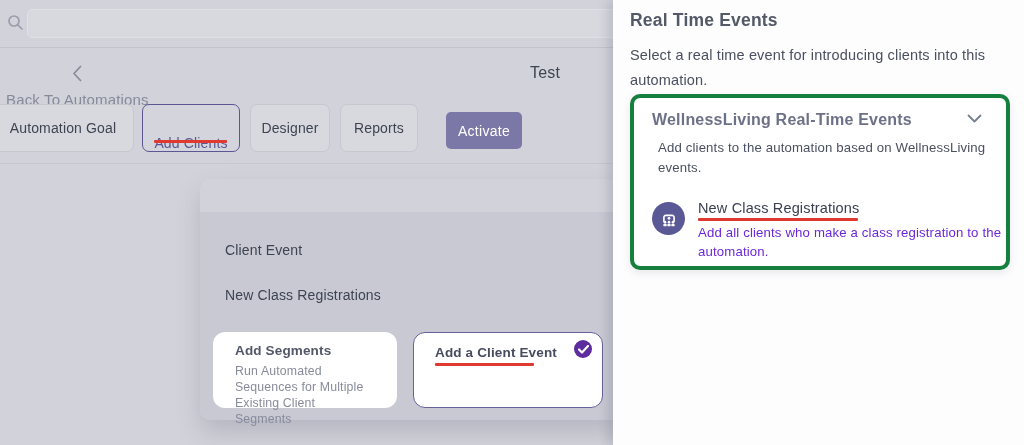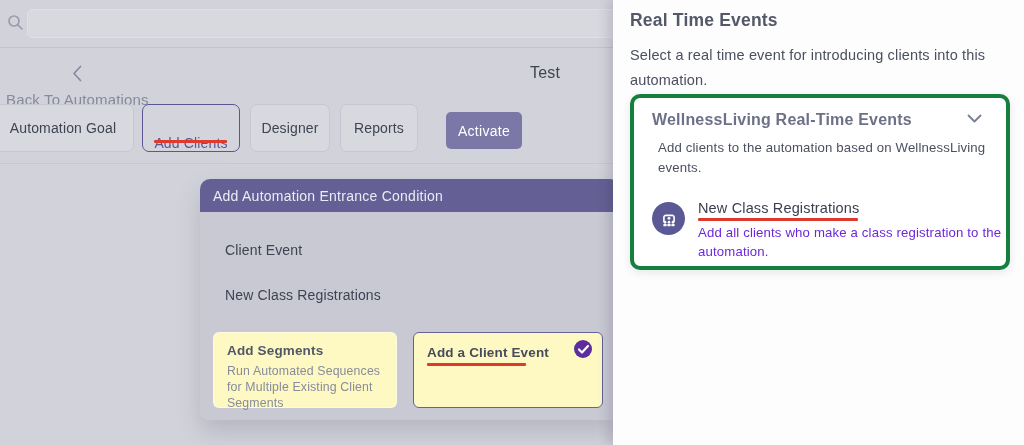--- a/index.html
+++ b/index.html
@@ -72,23 +72,23 @@
     color: #eceaf4; font-size: 14px; letter-spacing: 0.25px;
   }
   .modal-body {
     position: absolute; left: 0; top: 33px; width: 100%; height: 208px;
     background: #c8c9d3; border-radius: 0 0 10px 10px;
   }
   .field-label { position: absolute; left: 25px; top: 30px; font-size: 14px; color: #3e4352; text-align: right; }
   .field-value { position: absolute; left: 25px; top: 75px; font-size: 14px; color: #3e4352; }
   .option-cards { position: absolute; left: 13px; top: 120px; display: flex; gap: 16px; }
   .option-card {
-    width: 184px; height: 76px; background: #fef9c3;
-    border: 1px solid rgba(255,255,255,0.45); border-radius: 6px;
-    padding: 10px 13px; position: relative; cursor: pointer;
+    width: 184px; height: 76px; background: #ffffff;
+    border: 1px solid rgba(255,255,255,0.45); border-radius: 12px;
+    padding: 10px 21px; position: relative; cursor: pointer;
   }
   .option-card.selected { width: 190px; border: 1.5px solid #64619c; }
   .option-title { font-size: 13.5px; font-weight: bold; color: #53576a; }
   .option-card.selected .option-title { color: #474b5e; display: inline-block; }
   .option-underline { width: 99px; height: 3px; background: #e0392f; border-radius: 1px; margin-top: 2px; }
   .option-desc { font-size: 12.3px; color: #878b9c; line-height: 16px; margin-top: 5px; }
   .check-badge {
     position: absolute; top: 7px; right: 10px; width: 18px; height: 18px;
     background: #5d2c9e; border-radius: 50%;
     display: flex; align-items: center; justify-content: center;
@@ -163,23 +163,20 @@
         <span>Add Clients</span>
         <span class="tab-underline"></span>
       </button>
       <button class="tab-btn tab-reports">Reports</button>
       <button class="tab-btn tab-designer">Designer</button>
       <button class="activate-btn">Activate</button>
     </div>
     <div class="tabs-divider"></div>
 
     <div class="modal">
-      <div class="modal-header">
-        <span>Add Automation Entrance Condition</span>
-      </div>
       <div class="modal-body">
         <div class="field-label">Client Event</div>
         <div class="field-value">New Class Registrations</div>
 
         <div class="option-cards">
           <div class="option-card">
             <div class="option-title">Add Segments</div>
             <div class="option-desc">Run Automated Sequences for Multiple Existing Client Segments</div>
           </div>
           <div class="option-card selected">

